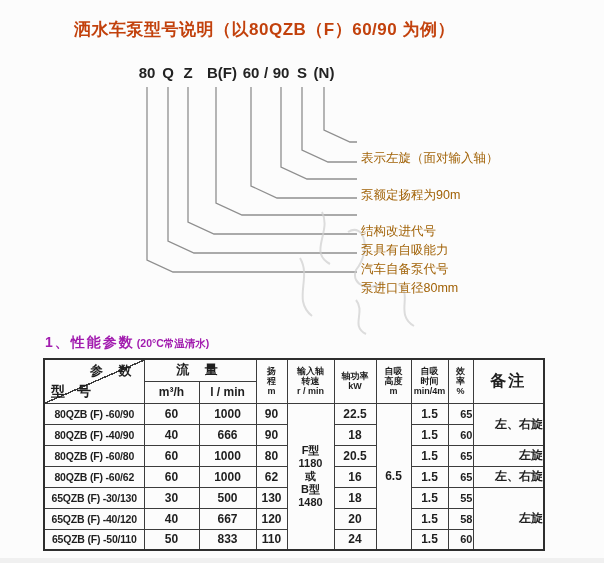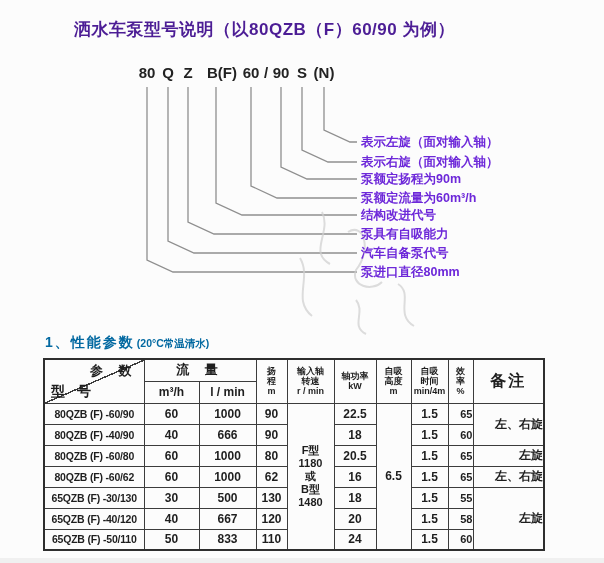--- a/index.html
+++ b/index.html
@@ -9,40 +9,41 @@
   }
   .page{
     position:relative;
     width:604px;height:563px;
     background:#fcfcfc;
     overflow:hidden;
     color:#1c1c1c;
   }
   .page-title{
     position:absolute;left:74px;top:18px;
-    font-size:17px;font-weight:bold;color:#4c1d95;
+    font-size:17px;font-weight:bold;color:#c2410c;
     letter-spacing:0.5px;white-space:nowrap;
   }
   
   .diagram-svg{position:absolute;left:0;top:0;}
   .model-part{
     position:absolute;top:64px;
     transform:translateX(-50%);
     font-size:15px;font-weight:bold;color:#222;
     white-space:nowrap;
   }
   .diagram-label{
     position:absolute;left:361px;height:16px;line-height:16px;
-    font-size:12.5px;font-weight:bold;color:#6d28d9;
+    font-size:12.5px;font-weight:normal;color:#a16207;
     white-space:nowrap;
+    margin-top:16px;
   }
   
   .section-heading{
     position:absolute;left:45px;top:334px;
-    font-size:14px;font-weight:bold;color:#0369a1;
+    font-size:14px;font-weight:bold;color:#a21caf;
     letter-spacing:2px;white-space:nowrap;
   }
   .section-sub{
     font-size:10.5px;letter-spacing:0;margin-left:2px;
   }
   
   table.ptable{
     position:absolute;left:43px;top:358px;
     width:500px;height:191px;
     border-collapse:collapse;table-layout:fixed;
@@ -113,23 +114,21 @@
     <g stroke="#cfcfcf" stroke-width="2" fill="none" opacity="0.7">
       <path d="M322 212 C 332 232, 308 252, 330 264"></path>
       <path d="M348 232 C 364 222, 372 250, 356 270 C 350 286, 372 292, 382 282"></path>
       <path d="M300 258 C 312 278, 292 300, 312 316"></path>
       <path d="M398 284 C 414 294, 394 314, 414 326"></path>
       <path d="M356 300 C 366 312, 350 326, 366 334"></path>
     </g>
   </svg>
 
   <div class="diagram-label" style="top:134px">表示左旋（面对输入轴）</div>
-  <div class="diagram-label" style="top:154px">表示右旋（面对输入轴）</div>
   <div class="diagram-label" style="top:171px">泵额定扬程为90m</div>
-  <div class="diagram-label" style="top:190px">泵额定流量为60m³/h</div>
   <div class="diagram-label" style="top:207px">结构改进代号</div>
   <div class="diagram-label" style="top:226px">泵具有自吸能力</div>
   <div class="diagram-label" style="top:245px">汽车自备泵代号</div>
   <div class="diagram-label" style="top:264px">泵进口直径80mm</div>
 
   <div class="section-heading">
     <span>1、性能参数</span><span class="section-sub">(20°C常温清水)</span>
   </div>
 
   <table class="ptable">

